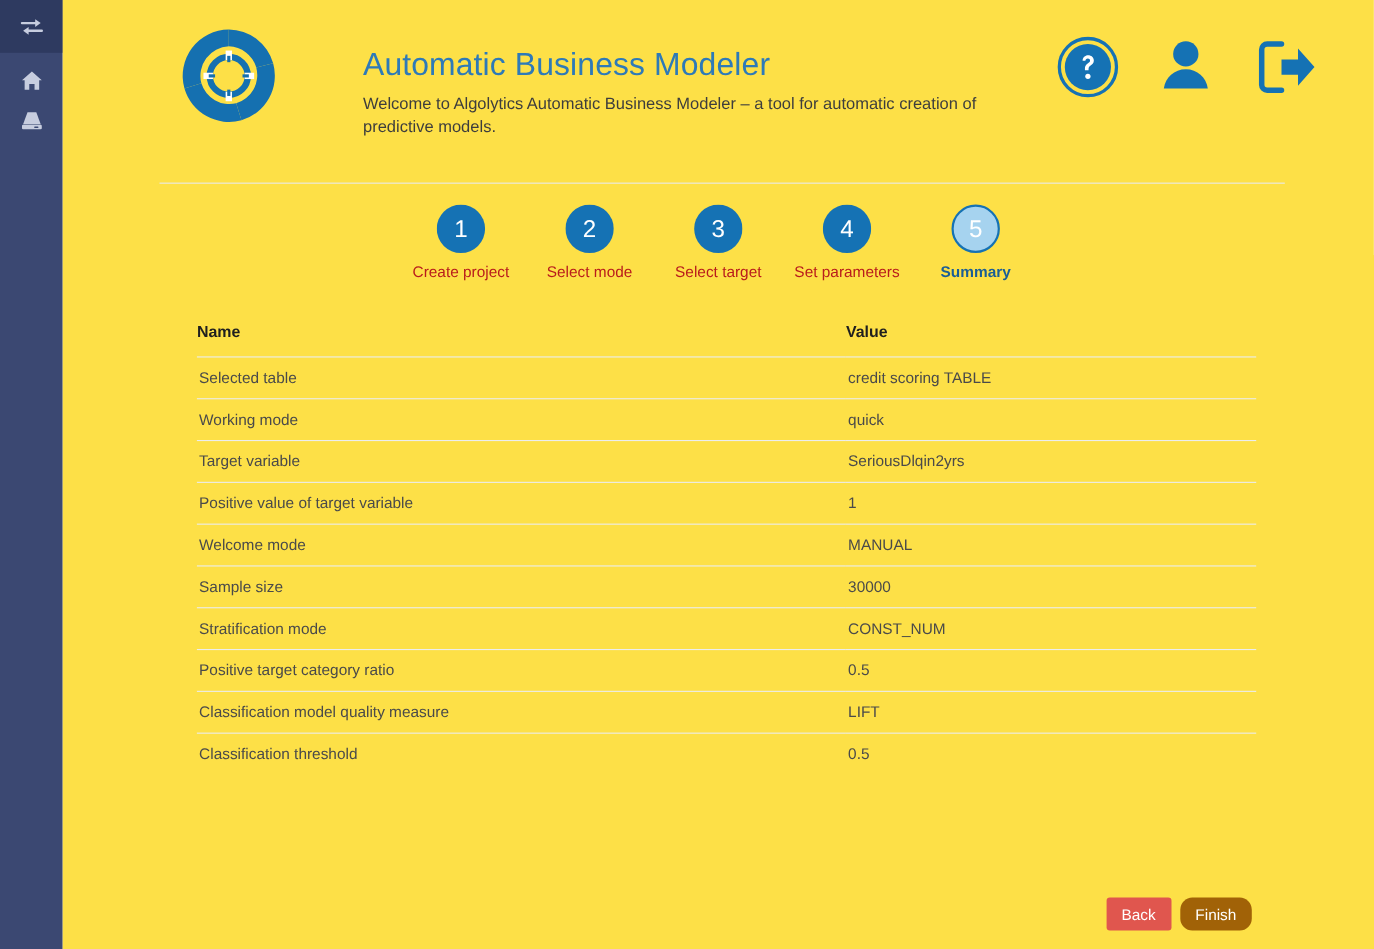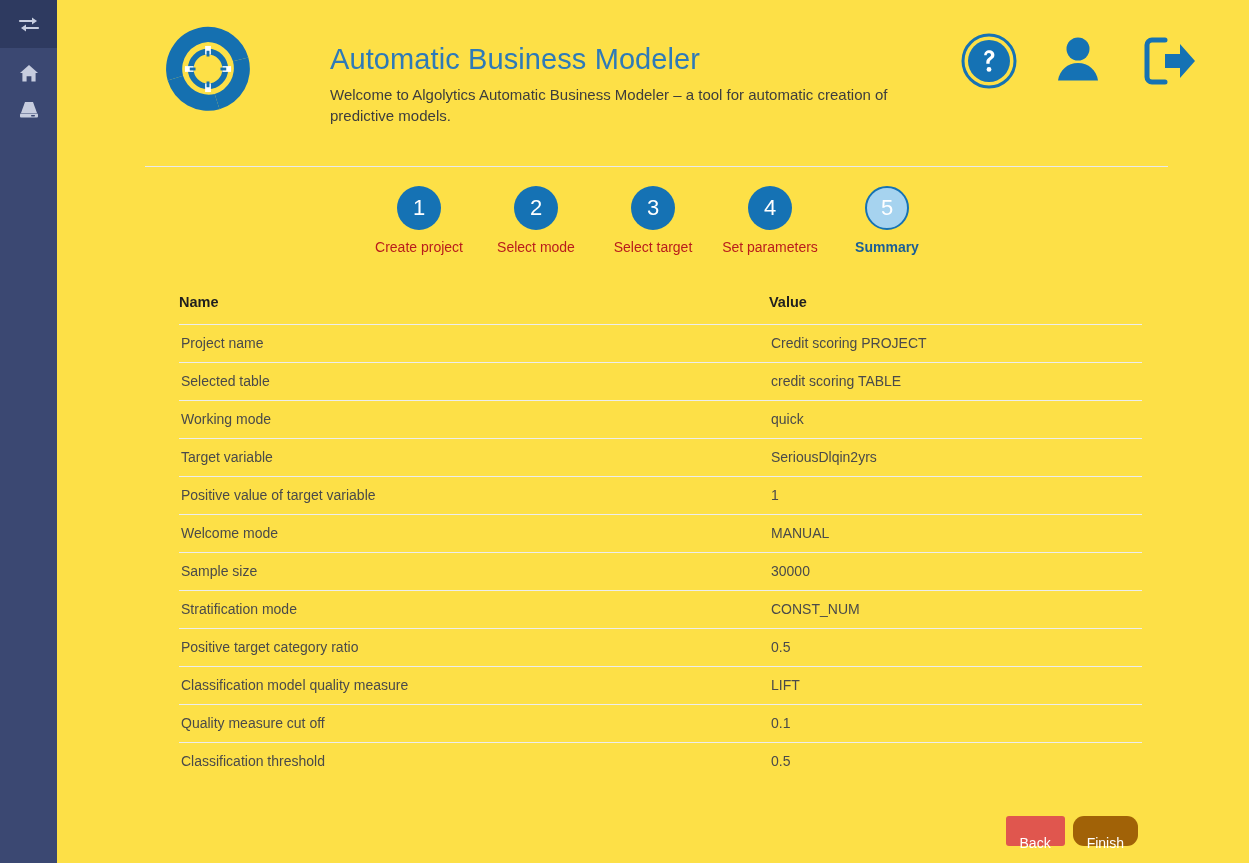--- a/index.html
+++ b/index.html
@@ -173,21 +173,21 @@
   #footer-actions {
     position: absolute; right: 111px; top: 816px;
     display: flex; gap: 8px;
   }
   .btn {
     border: none;
     border-radius: 3px;
     color: #ffffff;
     font-size: 14px;
     font-family: "Liberation Sans", sans-serif;
-    padding: 12px 14px;
+    padding: 0 14px;
     height: 30px;
     min-width: 45px;
     cursor: pointer;
     line-height: 30px;
   }
   .btn-back   { background: #e0564e; }
   .btn-finish { background: #a16207; border-radius: 11px; }
 </style>
 </head>
 <body>
@@ -318,24 +318,20 @@
           <col class="c-value">
         </colgroup>
       <thead>
         <tr>
           <th>Name</th>
           <th>Value</th>
         </tr>
       </thead>
       <tbody id="table-body">
           <tr>
-            <td class="name-cell">Project name</td>
-            <td class="value-cell">Credit scoring PROJECT</td>
-          </tr>
-          <tr>
             <td class="name-cell">Selected table</td>
             <td class="value-cell">credit scoring TABLE</td>
           </tr>
           <tr>
             <td class="name-cell">Working mode</td>
             <td class="value-cell">quick</td>
           </tr>
           <tr>
             <td class="name-cell">Target variable</td>
             <td class="value-cell">SeriousDlqin2yrs</td>
@@ -356,24 +352,20 @@
             <td class="name-cell">Stratification mode</td>
             <td class="value-cell">CONST_NUM</td>
           </tr>
           <tr>
             <td class="name-cell">Positive target category ratio</td>
             <td class="value-cell">0.5</td>
           </tr>
           <tr>
             <td class="name-cell">Classification model quality measure</td>
             <td class="value-cell">LIFT</td>
-          </tr>
-          <tr>
-            <td class="name-cell">Quality measure cut off</td>
-            <td class="value-cell">0.1</td>
           </tr>
           <tr>
             <td class="name-cell">Classification threshold</td>
             <td class="value-cell">0.5</td>
           </tr>
         </tbody>
     </table>
   </div>
 
   <div id="footer-actions">

